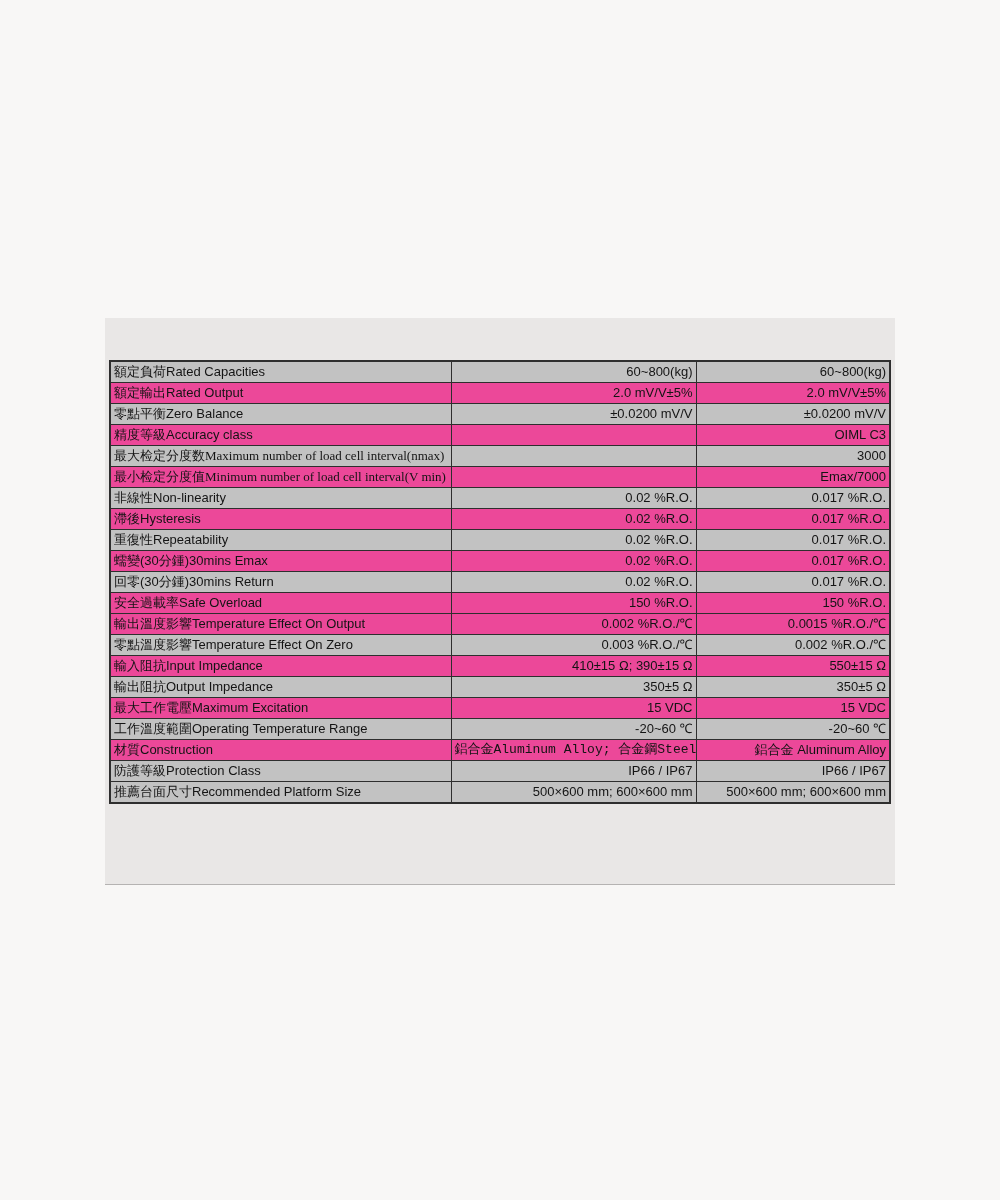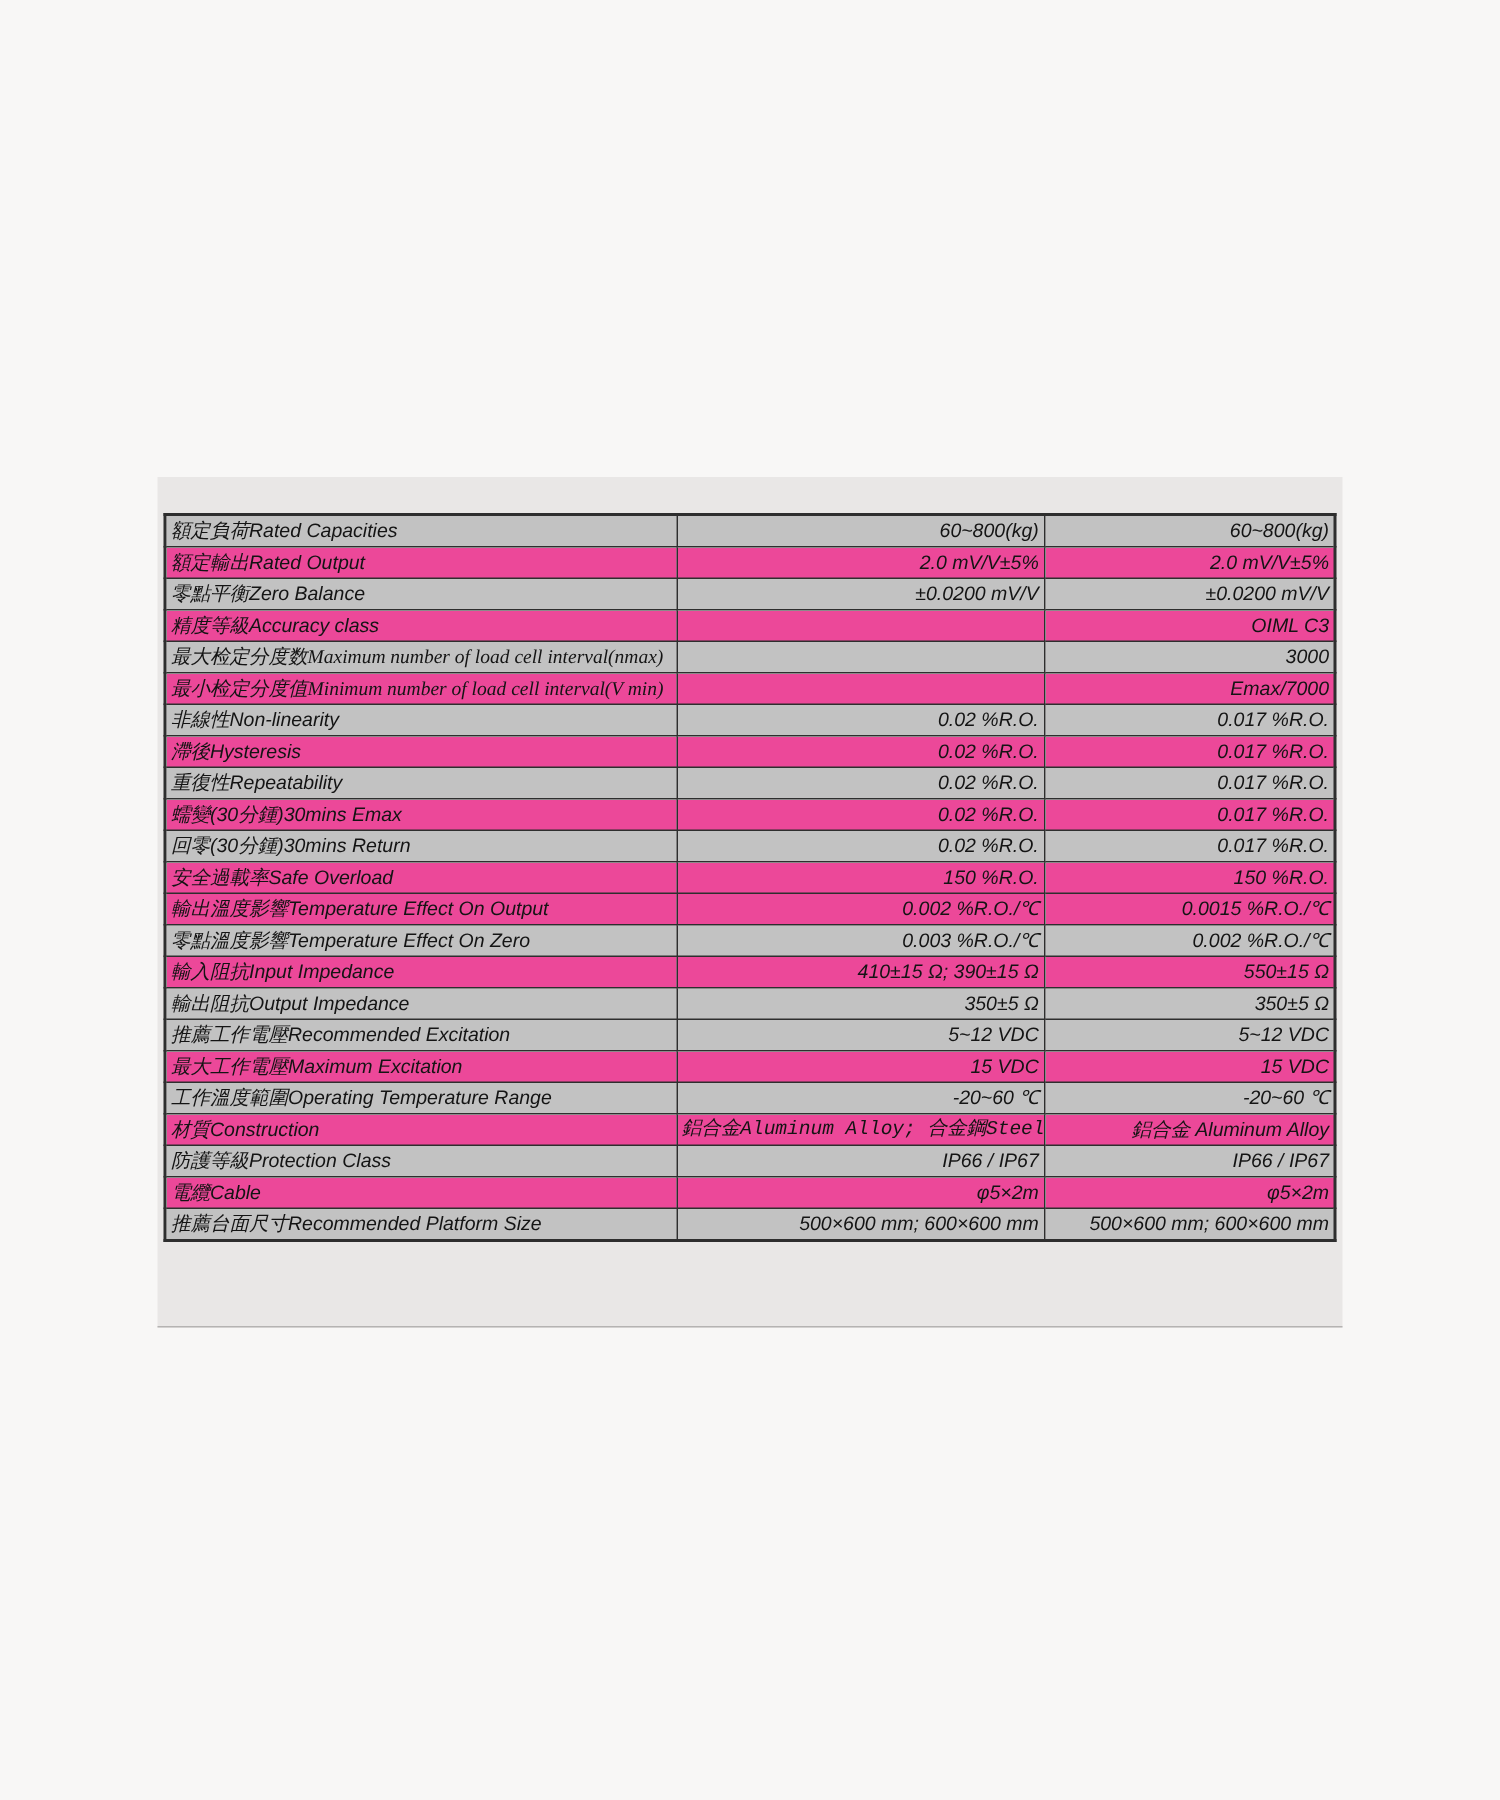--- a/index.html
+++ b/index.html
@@ -20,26 +20,25 @@
     left: 105px;
     top: 318px;
     width: 790px;
     height: 566px;
     background: #e9e7e6;
     border-bottom: 1px solid #b5b3b2;
   }
   table.spec {
     position: absolute;
     left: 109px;
-    top: 342px;
+    top: 360px;
     width: 780px;
     border-collapse: collapse;
     table-layout: fixed;
     border: 2px solid #2e2e2e;
-    font-style: italic;
   }
   table.spec td {
     border: 1px solid #2e2e2e;
     height: 20px;
     padding: 0 3px;
     font-size: 13px;
     line-height: 20px;
     white-space: nowrap;
     overflow: hidden;
   }
@@ -141,49 +140,39 @@
       <tr class="light">
         <td class="param">輸入阻抗Input Impedance</td>
         <td class="val">410±15 Ω; 390±15 Ω</td>
         <td class="val">550±15 Ω</td>
       </tr>
       <tr class="gray">
         <td class="param">輸出阻抗Output Impedance</td>
         <td class="val">350±5 Ω</td>
         <td class="val">350±5 Ω</td>
       </tr>
-      <tr class="gray">
-        <td class="param">推薦工作電壓Recommended Excitation</td>
-        <td class="val">5~12 VDC</td>
-        <td class="val">5~12 VDC</td>
-      </tr>
       <tr class="light">
         <td class="param">最大工作電壓Maximum Excitation</td>
         <td class="val">15 VDC</td>
         <td class="val">15 VDC</td>
       </tr>
       <tr class="gray">
         <td class="param">工作溫度範圍Operating Temperature Range</td>
         <td class="val">-20~60 ℃</td>
         <td class="val">-20~60 ℃</td>
       </tr>
       <tr class="light">
         <td class="param">材質Construction</td>
         <td class="val mono-val">鋁合金Aluminum Alloy; 合金鋼Steel Alloy</td>
         <td class="val">鋁合金 Aluminum Alloy</td>
       </tr>
       <tr class="gray">
         <td class="param">防護等級Protection Class</td>
         <td class="val">IP66 / IP67</td>
         <td class="val">IP66 / IP67</td>
       </tr>
-      <tr class="light">
-        <td class="param">電纜Cable</td>
-        <td class="val">φ5×2m</td>
-        <td class="val">φ5×2m</td>
-      </tr>
       <tr class="gray">
         <td class="param">推薦台面尺寸Recommended Platform Size</td>
         <td class="val">500×600 mm; 600×600 mm</td>
         <td class="val">500×600 mm; 600×600 mm</td>
       </tr>
     </tbody>
 </table>
 
 </body></html>

